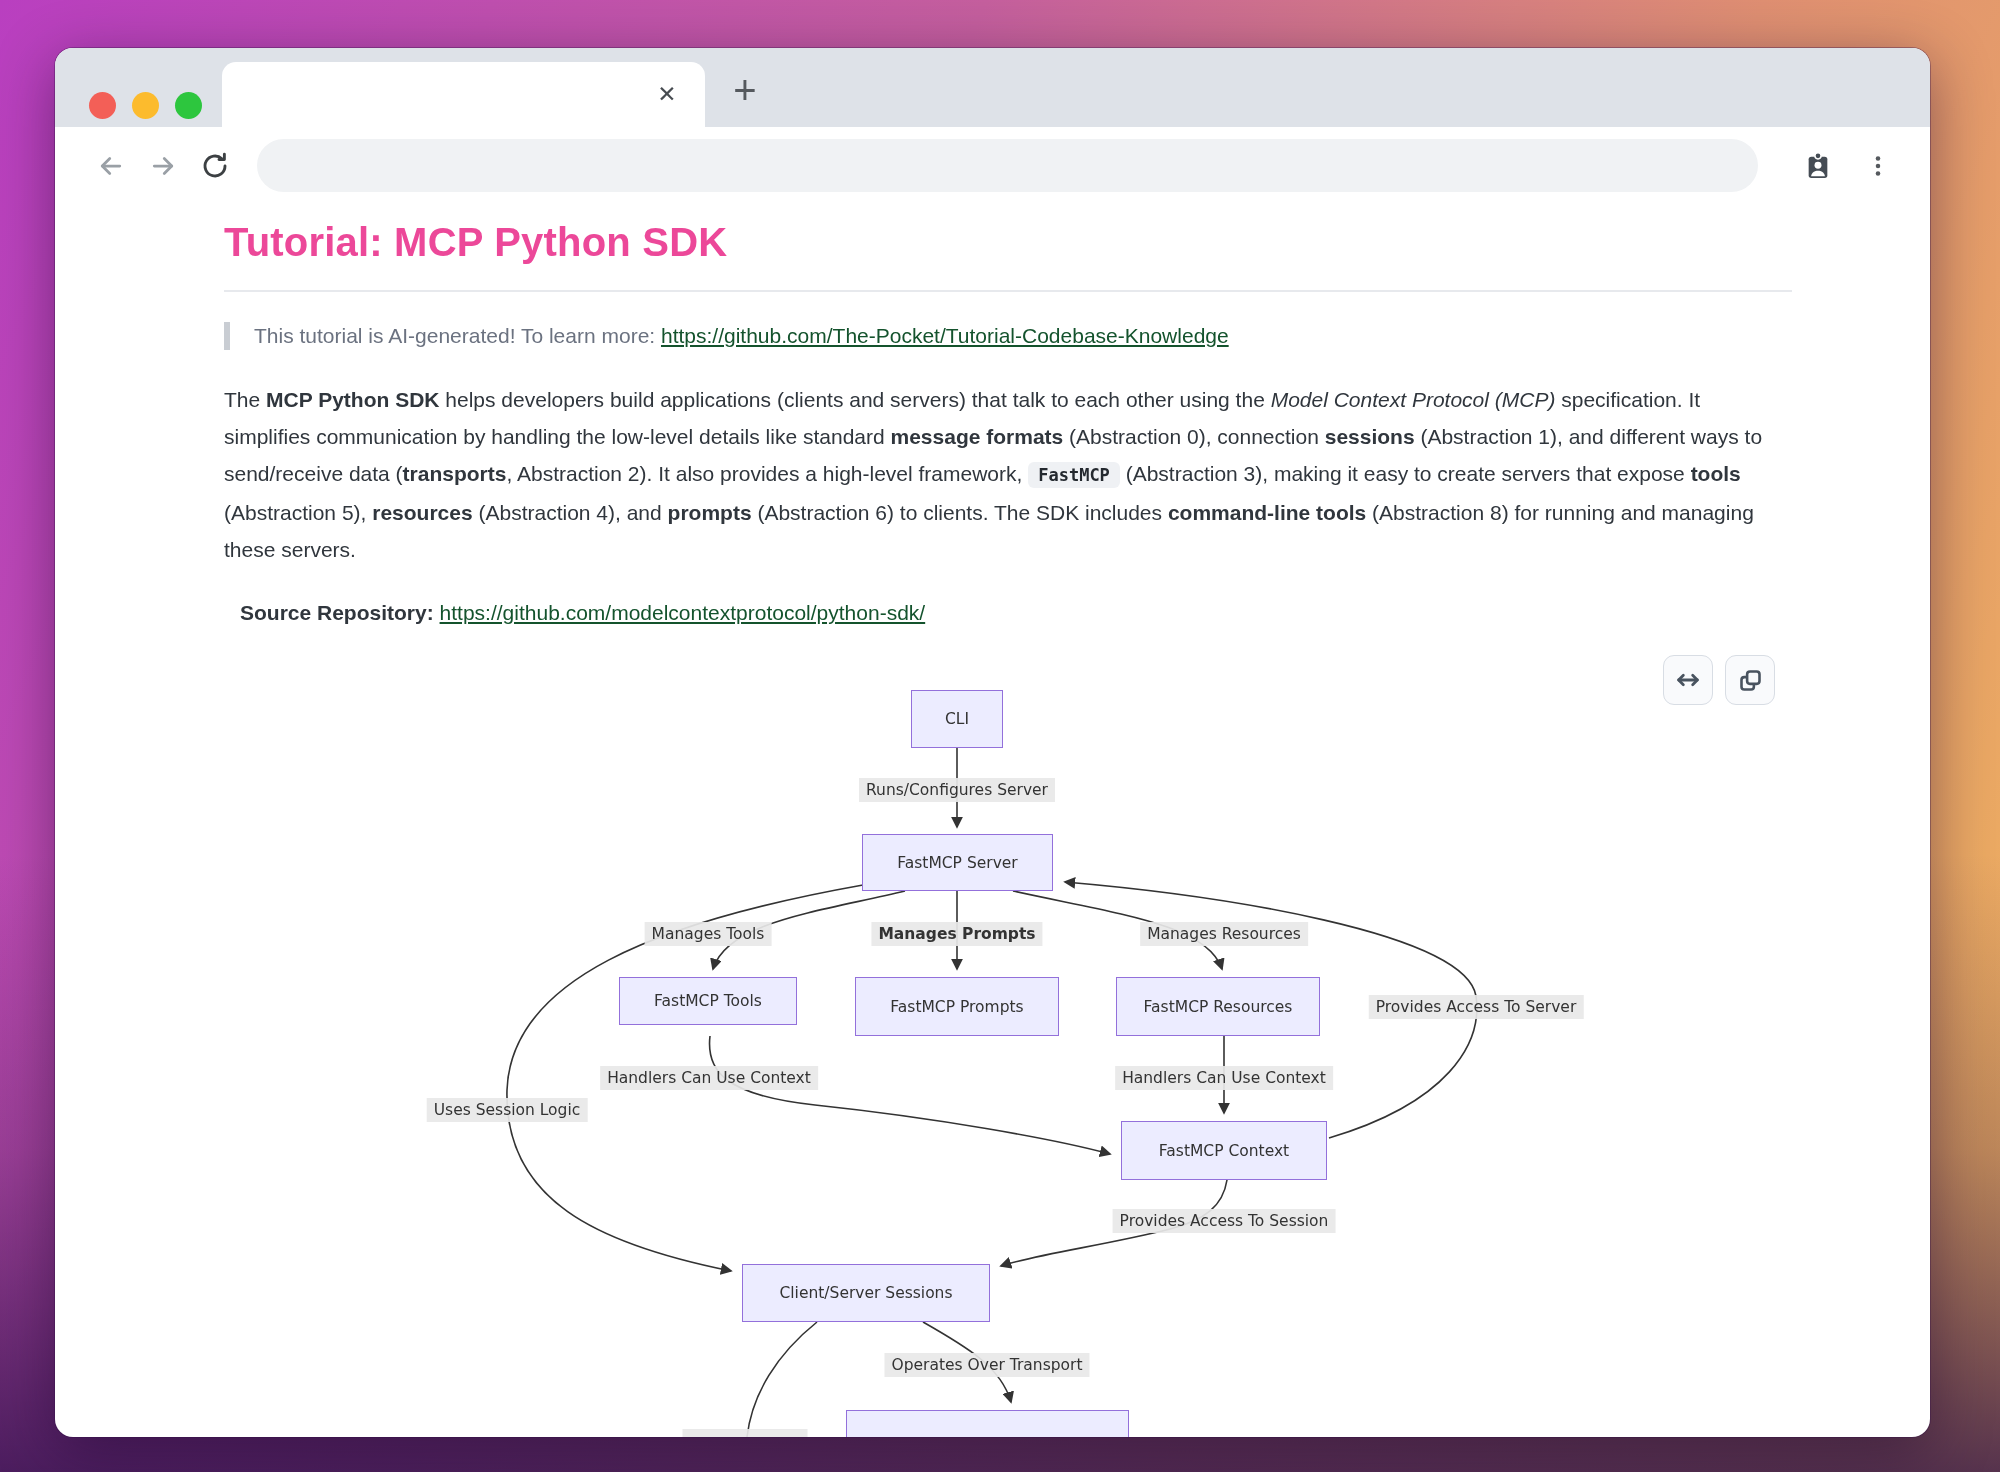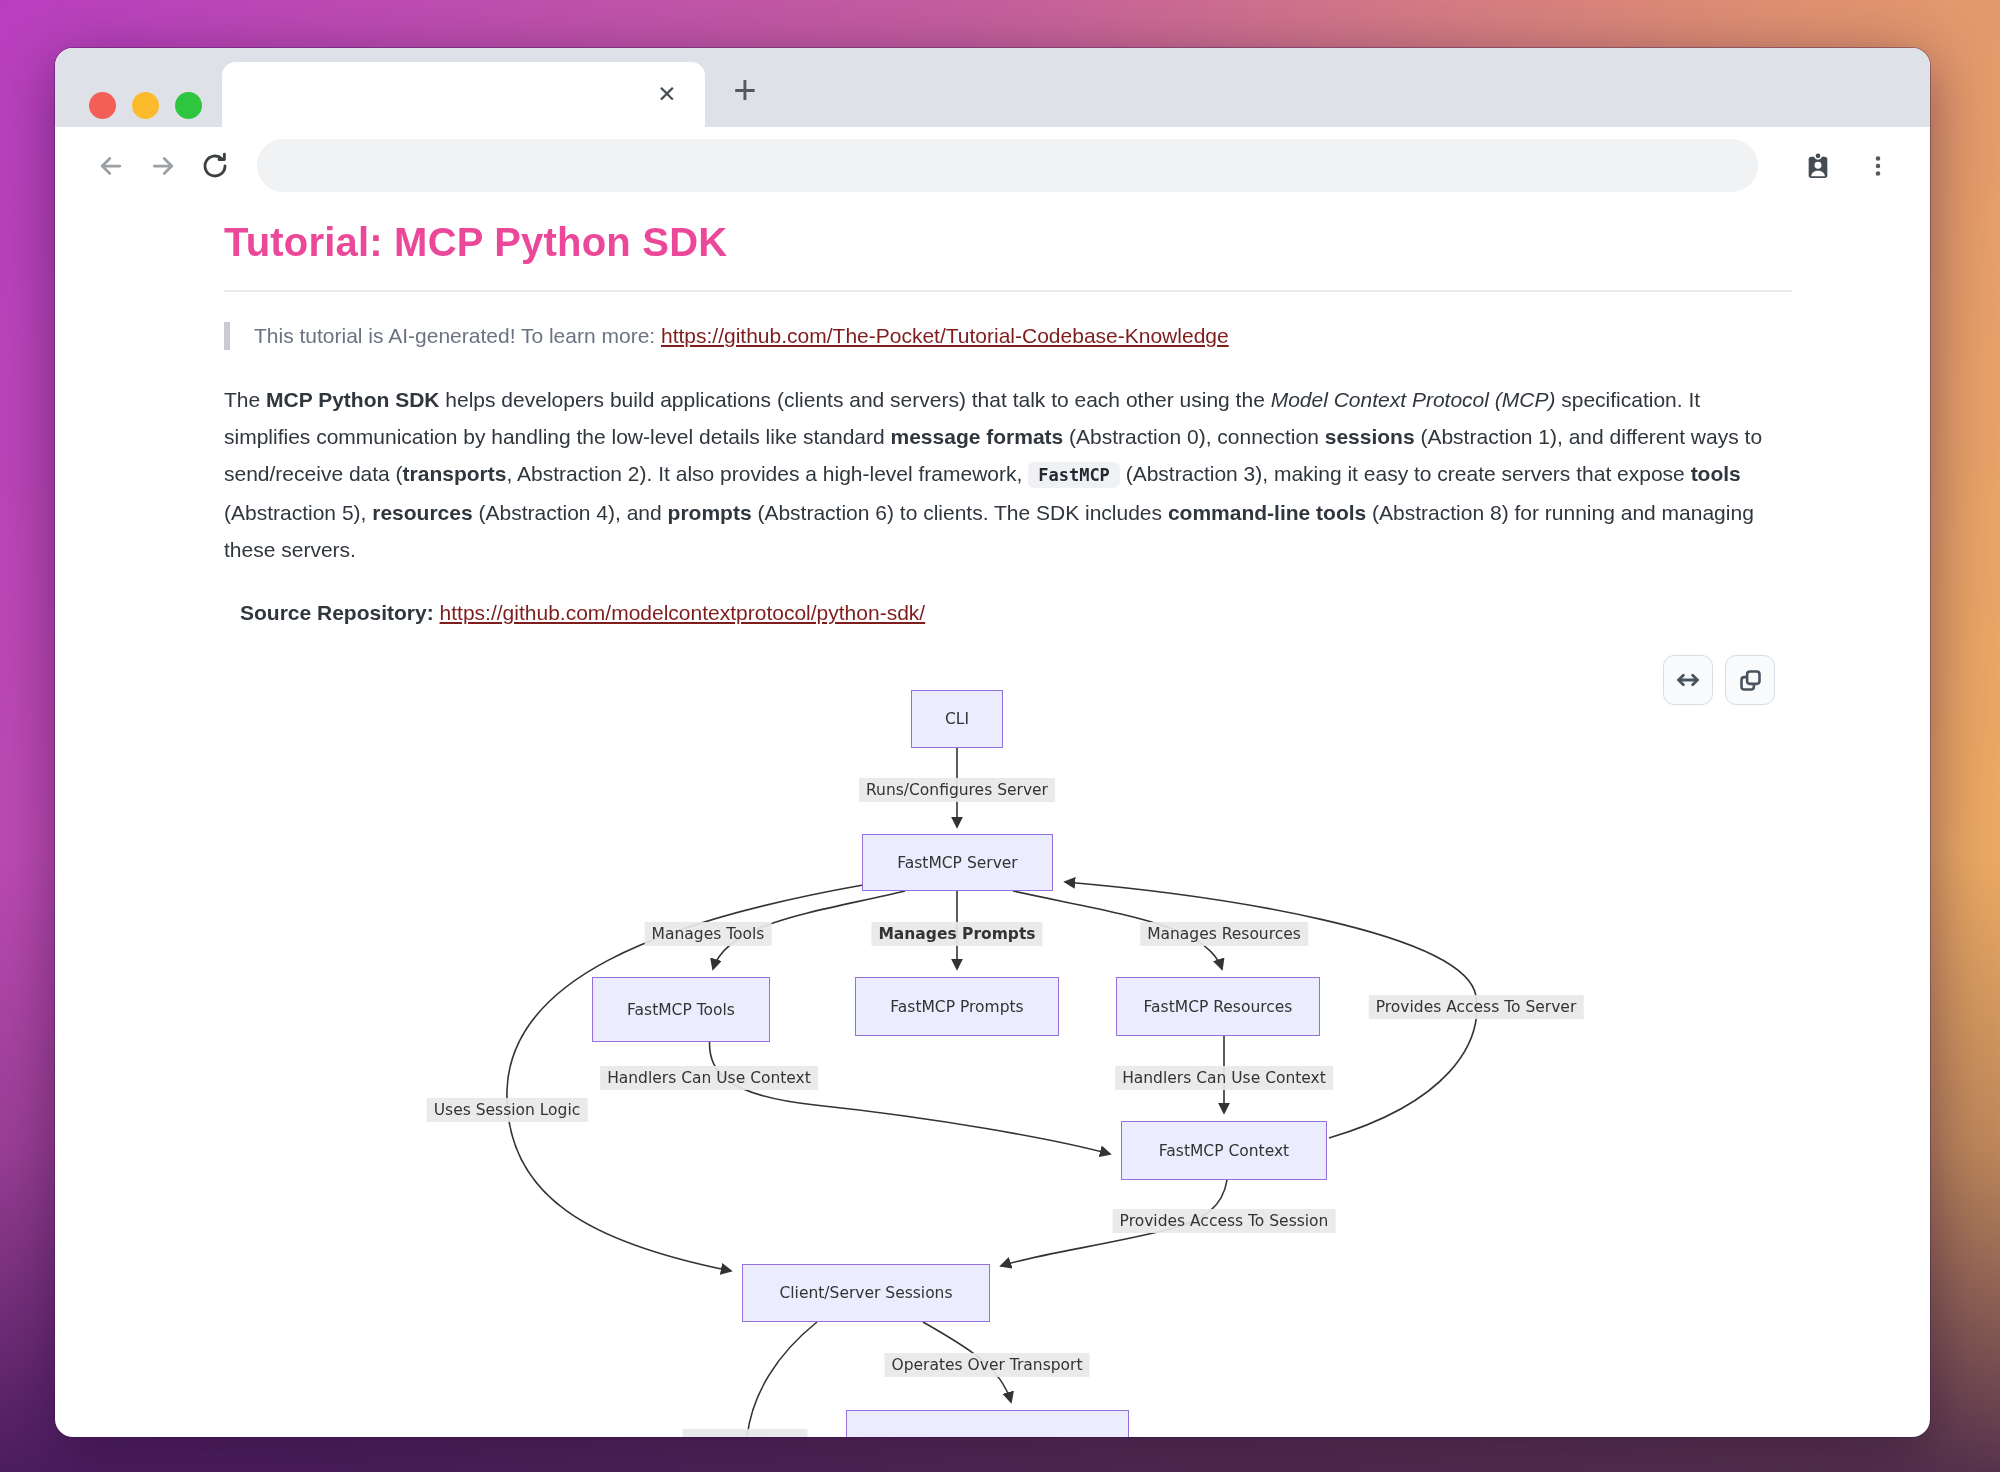--- a/index.html
+++ b/index.html
@@ -45,21 +45,21 @@
   }
   .toolbtn { width: 52px; height: 52px; display: flex; align-items: center; justify-content: center; flex: 0 0 auto; margin-left: 8px; }
   
   .content { position: relative; padding: 16px 138px 0 169px; background: #fff; }
   h1.title { font-size: 40px; font-weight: 700; color: #ec4899; letter-spacing: .2px; }
   .rule { border: none; border-top: 2px solid #e7e9ed; margin-top: 25px; }
   .quote {
     margin-top: 30px; border-left: 6px solid #c9cdd3; padding: 2px 0 2px 24px;
     font-size: 21px; color: #6b7280;
   }
-  .quote a, .src a { color: #7f1d1d; text-decoration: underline; }
+  .quote a, .src a { color: #14532d; text-decoration: underline; }
   .intro { margin-top: 31px; font-size: 21px; line-height: 37px; color: #30363d; }
   .intro code {
     font-family: "DejaVu Sans Mono", monospace; font-size: 17px; font-weight: 700;
     background: #eff1f4; border-radius: 6px; padding: 3px 10px; color: #24292f;
   }
   .src { margin-top: 33px; font-size: 21px; color: #30363d; margin-left: 16px; }
   .src b { font-weight: 700; }
   
   .diagram { position: absolute; left: 0; top: 0; width: 1875px; height: 1389px; pointer-events: none; }
   .diagram svg.edges { position: absolute; left: 0; top: 0; }
@@ -164,21 +164,21 @@
         <path d="M 655 988 C 651 1022, 668 1047, 760 1057 C 882 1070, 1000 1091, 1055 1106" marker-end="url(#arr)"></path>
         <path d="M 1169 988 L 1169 1065" marker-end="url(#arr)"></path>
         <path d="M 1172 1132 C 1168 1158, 1150 1172, 1115 1181 C 1052 1197, 982 1206, 946 1218" marker-end="url(#arr)"></path>
         <path d="M 762 1274 C 722 1306, 697 1346, 692 1389"></path>
         <path d="M 868 1274 C 912 1299, 946 1319, 956 1354" marker-end="url(#arr)"></path>
       </g>
     </svg>
 
     <div class="node" style="left:856px; top:642px; width:92px; height:58px;">CLI</div>
     <div class="node" style="left:807px; top:786px; width:191px; height:57px;">FastMCP Server</div>
-    <div class="node" style="left:537px; top:929px; width:178px; height:65px;">FastMCP Tools</div>
+    <div class="node" style="left:564px; top:929px; width:178px; height:48px;">FastMCP Tools</div>
     <div class="node" style="left:800px; top:929px; width:204px; height:59px;">FastMCP Prompts</div>
     <div class="node" style="left:1061px; top:929px; width:204px; height:59px;">FastMCP Resources</div>
     <div class="node" style="left:1066px; top:1073px; width:206px; height:59px;">FastMCP Context</div>
     <div class="node" style="left:687px; top:1216px; width:248px; height:58px;">Client/Server Sessions</div>
     <div class="node" style="left:791px; top:1362px; width:283px; height:60px;"></div>
     <div class="elabel" style="left:690px; top:1392px; width:125px; height:22px;"></div>
 
     <div class="elabel" style="left:902px;  top:742px;">Runs/Configures Server</div>
     <div class="elabel" style="left:653px;  top:886px;">Manages Tools</div>
     <div class="elabel" style="left:902px;  top:886px;font-weight:bold;">Manages Prompts</div>

